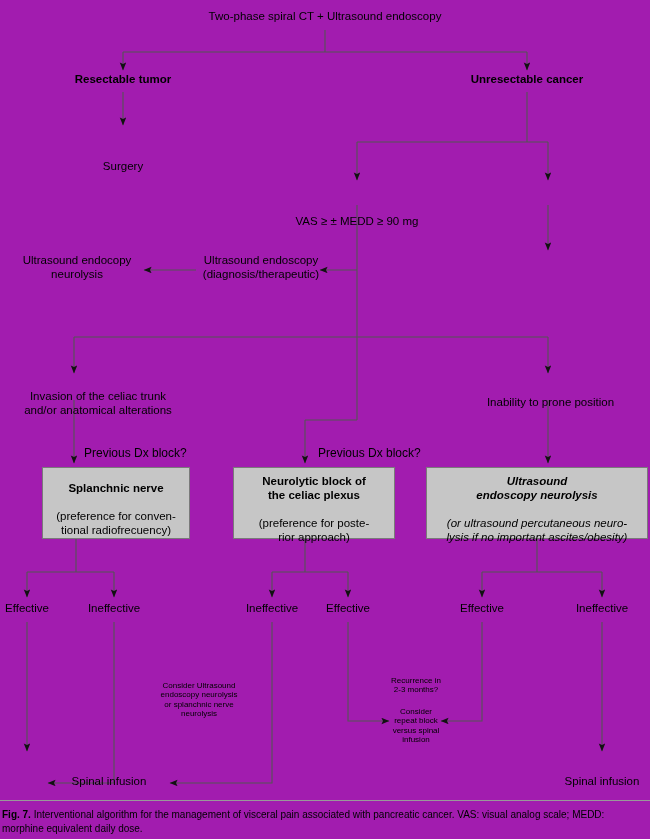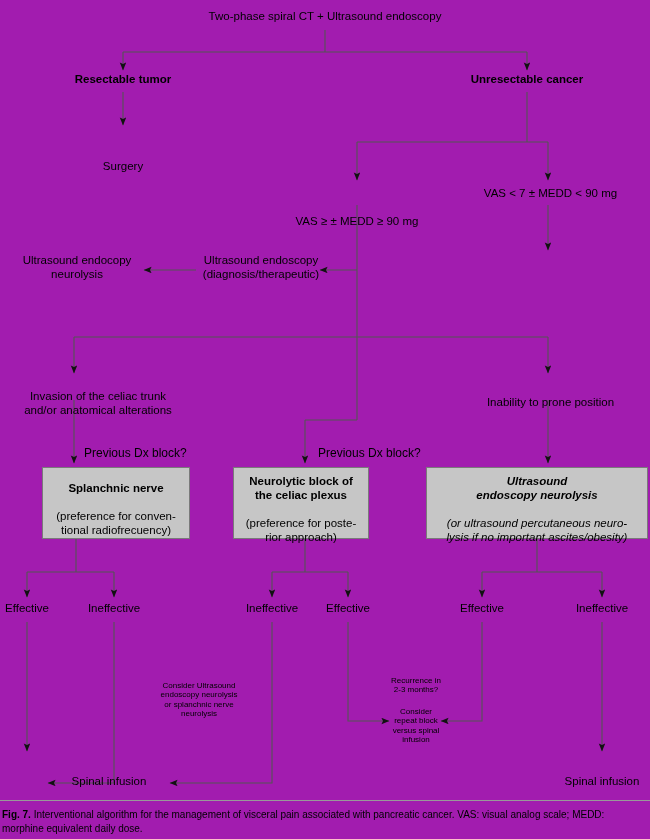--- a/index.html
+++ b/index.html
@@ -144,21 +144,20 @@
   <div class="node" style="left:150px; top:10px; width:350px;">Two-phase spiral CT + Ultrasound endoscopy</div>
 
   <div class="node bold" style="left:43px; top:73px; width:160px;">Resectable tumor</div>
 
   <div class="node bold" style="left:442px; top:73px; width:170px;">Unresectable cancer</div>
 
   <div class="node" style="left:63px; top:144px; width:120px;margin-top:16px;">Surgery</div>
 
   <div class="node" style="left:262px; top:187px; width:190px;margin-top:28px;">VAS ≥ ± MEDD ≥ 90 mg</div>
 
-  <div class="node" style="left:458px; top:187px; width:185px;">VAS &lt; 7 ± MEDD &lt; 90 mg</div>
 
   <div class="node" style="left:196px; top:254px; width:130px;">Ultrasound endoscopy
 (diagnosis/therapeutic)</div>
 
   <div class="node" style="left:10px; top:254px; width:134px;">Ultrasound endocopy
 neurolysis</div>
 
 
   <div class="node" style="left:0px; top:390px; width:196px;">Invasion of the celiac trunk
 and/or anatomical alterations</div>
@@ -170,21 +169,21 @@
   <div class="node small" style="left:318px; top:446px; width:110px; text-align:left;">Previous Dx block?</div>
 
   <div class="gbox" style="left:2px; top:467px; width:148px; height:72px;margin-left:40px;">
     <div class="gbox-text">
       <span class="hd">Splanchnic nerve</span>
       <span>(preference for conven-
 tional radiofrecuency)</span>
     </div>
   </div>
 
-  <div class="gbox" style="left:233px; top:467px; width:136px; height:72px;">
+  <div class="gbox" style="left:233px; top:467px; width:162px; height:72px;">
     <div class="gbox-text">
       <span class="hd">Neurolytic block of
 the celiac plexus</span>
       <span>(preference for poste-
 rior approach)</span>
     </div>
   </div>
 
   <div class="gbox" style="left:426px; top:467px; width:222px; height:72px;font-style:italic;">
     <div class="gbox-text">

